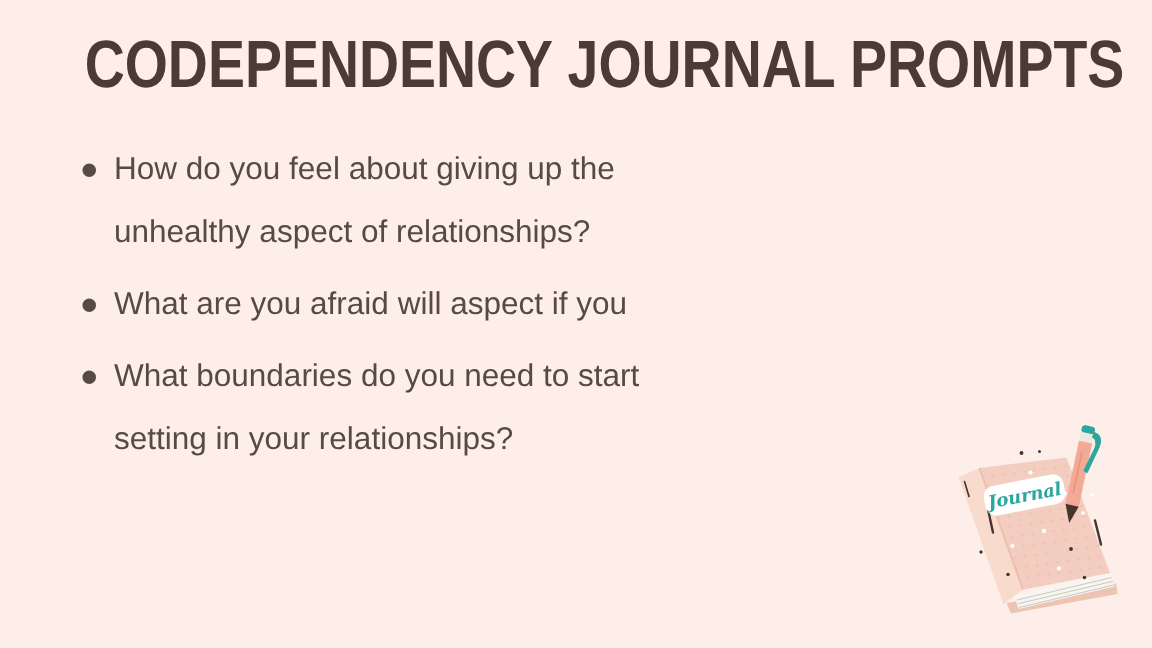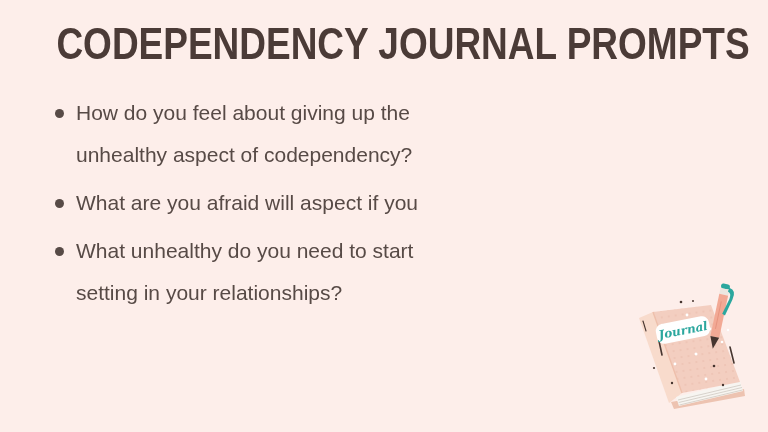--- a/index.html
+++ b/index.html
@@ -68,27 +68,27 @@
 
 <div class="canvas">
 
   <h1 class="title">
     <span class="title-inner">CODEPENDENCY JOURNAL PROMPTS</span>
   </h1>
 
   <ul class="prompts">
     <li class="prompt">
       <span class="prompt-line">How do you feel about giving up the</span>
-      <span class="prompt-line">unhealthy aspect of codependency?</span>
+      <span class="prompt-line">unhealthy aspect of relationships?</span>
     </li>
     <li class="prompt">
       <span class="prompt-line">What are you afraid will aspect if you</span>
     </li>
     <li class="prompt">
-      <span class="prompt-line">What unhealthy do you need to start</span>
+      <span class="prompt-line">What boundaries do you need to start</span>
       <span class="prompt-line">setting in your relationships?</span>
     </li>
   </ul>
 
   <svg class="illustration" width="142" height="154" viewBox="0 0 142 154" aria-hidden="true">
     <defs>
       <pattern id="coverDots" width="7" height="7" patternUnits="userSpaceOnUse" patternTransform="rotate(-8)">
         <circle cx="2" cy="2" r="0.9" fill="#e9baa9" opacity="0.65"></circle>
       </pattern>
     </defs>

